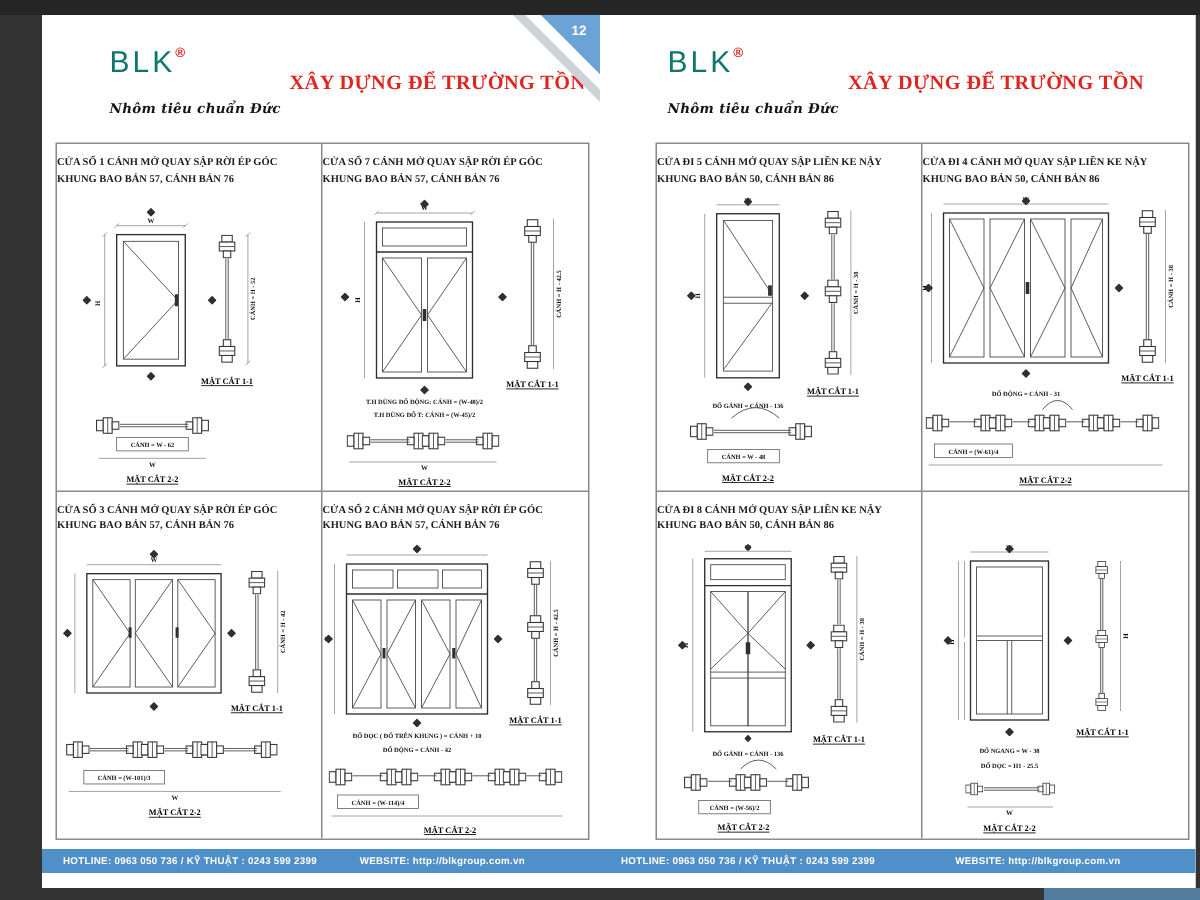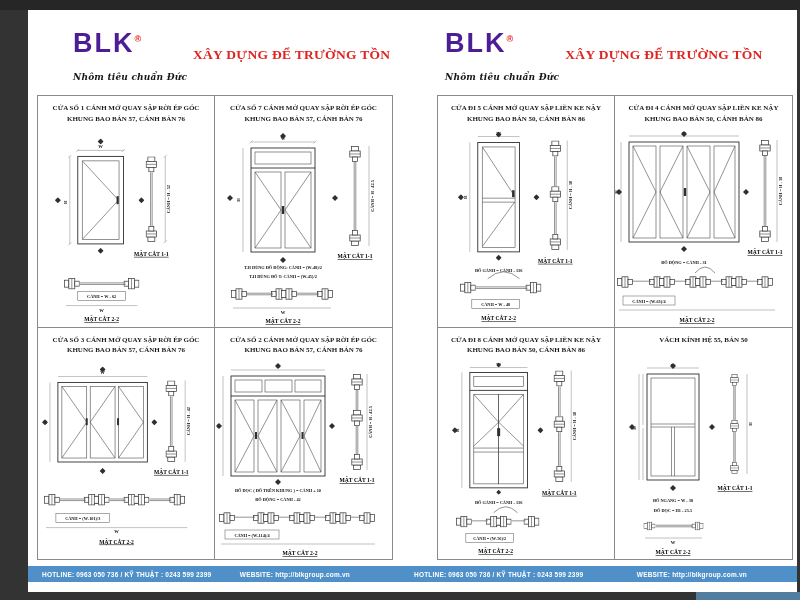--- a/index.html
+++ b/index.html
@@ -7,21 +7,21 @@
        font-family:"Liberation Sans",sans-serif}
   .topband{position:absolute;top:0;left:0;right:0;height:10px;background:#262626}
   .bottomsliver{position:absolute;right:0;bottom:0;width:104px;height:8px;background:#527d9e}
   .spread{position:absolute;left:28px;top:10px;width:769px;height:582px;background:#fff;display:flex}
   .page{position:relative;height:100%;background:#fff}
   .page--left{width:372px}
   .page--right{width:397px}
 
   
   .logo{position:absolute;top:20px;left:45px;width:130px}
-  .logo-text{font-weight:bold;font-size:27px;color:#4c1d95;letter-spacing:2px;line-height:1}
+  .logo-text{font-weight:normal;font-size:20px;color:#0f766e;letter-spacing:2px;line-height:1}
   .logo-reg{font-size:9px;color:#e2231a;vertical-align:10px;font-weight:bold}
   .logo-tagline{margin-top:15px;font-family:"DejaVu Serif",serif;font-style:italic;font-weight:bold;
                 font-size:9px;color:#161616;letter-spacing:.2px;white-space:nowrap}
   .slogan{position:absolute;top:37px;left:165px;right:34px;text-align:center;
           font-family:"Liberation Serif",serif;font-weight:bold;font-size:13.5px;color:#e02420;
           letter-spacing:.3px;white-space:nowrap}
   .corner{position:absolute;top:0;right:0;width:58px;height:58px}
   .corner-gray{position:absolute;inset:0;background:#cdd2d6;
                clip-path:polygon(0 0,16% 0,100% 84%,100% 100%)}
   .corner-white{position:absolute;inset:0;background:#fff;
@@ -31,21 +31,21 @@
   .corner-num{position:absolute;top:5px;right:9px;color:#fff;font-size:9px;font-weight:bold}
 
   
   .grid{position:absolute;top:85px;height:463px;width:354px;border:1px solid #8a8a8a;
         display:grid;grid-template-columns:1fr 1fr;grid-template-rows:1fr 1fr;background:#fff}
   .page--left .grid{left:9px}
   .page--right .grid{left:37px}
   .panel{position:relative;border-right:1px solid #8a8a8a;border-bottom:1px solid #8a8a8a;overflow:hidden}
   .panel:nth-child(2n){border-right:none}
   .panel:nth-child(3),.panel:nth-child(4){border-bottom:none}
-  .ptitle{padding-top:7px;text-align:center;font-family:"Liberation Serif",serif;font-weight:bold;
+  .ptitle{padding-top:7px;font-family:"Liberation Serif",serif;font-weight:bold;
           font-size:7px;line-height:1.55;color:#1c1c1c;height:27px;box-sizing:border-box;white-space:nowrap}
   .pdraw{position:absolute;left:0;top:34px;width:100%;height:197px}
   svg.draw{width:100%;height:100%;display:block}
 
   
   .pfooter{position:absolute;left:0;right:0;bottom:10px;height:16px;background:#4f90c8;
            display:flex;align-items:center;justify-content:space-between;
            padding:0 50px 0 14px;box-sizing:border-box}
   .pfooter span{color:#fff;font-size:6.5px;font-weight:bold;letter-spacing:.2px;white-space:nowrap}
 
@@ -82,20 +82,26 @@
 <div class="topband"></div>
 
 <div class="spread">
 
   <div class="page page--left">
     <div class="logo">
       <span class="logo-text">BLK</span><span class="logo-reg">®</span>
       <div class="logo-tagline">Nhôm tiêu chuẩn Đức</div>
     </div>
     <div class="slogan">XÂY DỰNG ĐỂ TRƯỜNG TỒN</div>
+    <div class="corner">
+      <div class="corner-gray"></div>
+      <div class="corner-white"></div>
+      <div class="corner-blue"></div>
+      <div class="corner-num">12</div>
+    </div>
 
     <div class="grid">
 
       <div class="panel">
         <div class="ptitle">
           <div>CỬA SỔ 1 CÁNH MỞ QUAY SẬP RỜI ÉP GÓC</div>
           <div>KHUNG BAO BẢN 57, CÁNH BẢN 76</div>
         </div>
         <div class="pdraw">
         <svg class="draw" viewBox="0 0 177 197">
@@ -517,24 +523,20 @@
                 <line class="ln" x1="74" y1="159.2" x2="88" y2="159.2"></line>
             <rect class="box" x="28" y="172" width="48" height="9"></rect>
             <text class="td mid" x="52" y="178.5">CÁNH = (W-56)/2</text>
             <text class="sec mid" x="58" y="192">MẶT CẮT 2-2</text>
           </g>
         </svg>
         </div>
       </div>
 
       <div class="panel">
-        <div class="ptitle">
-          <div>VÁCH KÍNH HỆ 55, BẢN 50</div>
-          <div></div>
-        </div>
         <div class="pdraw">
         <svg class="draw" viewBox="0 0 177 197">
           <g>
             <line class="dim" x1="32" y1="6" x2="84" y2="6"></line>
             <text class="t mid" x="58" y="4.5">W</text>
             <line class="dim" x1="24" y1="12" x2="24" y2="118"></line>
             <text class="t mid" x="21" y="66" transform="rotate(-90 21 66)">H</text>
             <line class="dim" x1="28" y1="12" x2="28" y2="63"></line>
                 <line class="dim" x1="28" y1="66" x2="28" y2="118"></line>
             <rect class="lnb" x="32" y="12" width="52" height="106"></rect>

